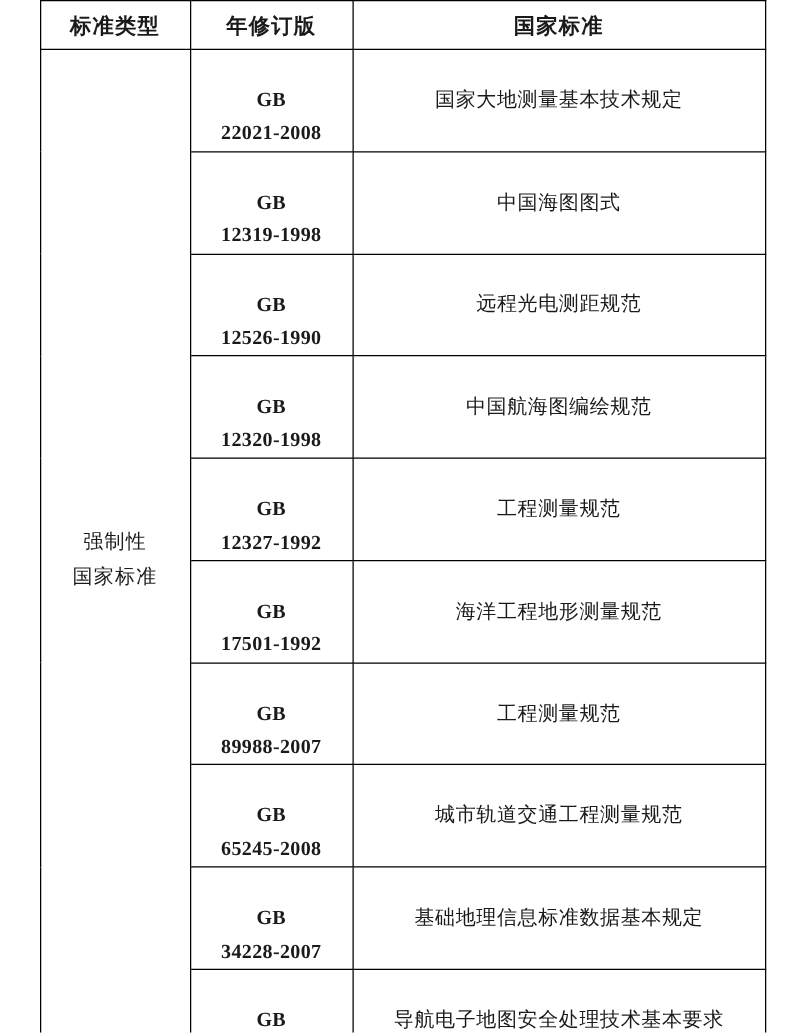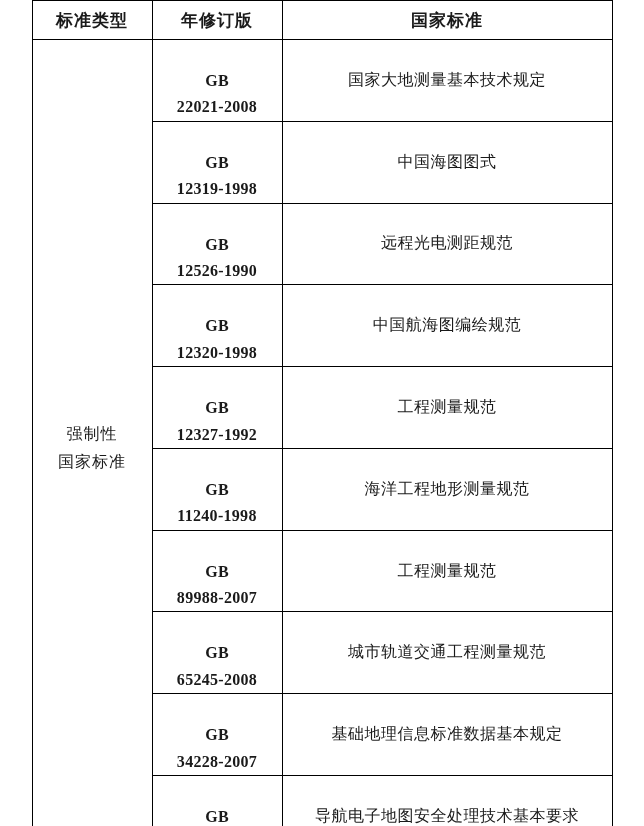--- a/index.html
+++ b/index.html
@@ -166,21 +166,21 @@
       <tr>
         <td class="code-cell">
           <span class="gb">GB</span>
           <span class="num">12327-1992</span>
         </td>
         <td class="name-cell">工程测量规范</td>
       </tr>
       <tr>
         <td class="code-cell">
           <span class="gb">GB</span>
-          <span class="num">11240-1998</span>
+          <span class="num">17501-1992</span>
         </td>
         <td class="name-cell">海洋工程地形测量规范</td>
       </tr>
       <tr>
         <td class="code-cell">
           <span class="gb">GB</span>
           <span class="num">89988-2007</span>
         </td>
         <td class="name-cell">工程测量规范</td>
       </tr>

